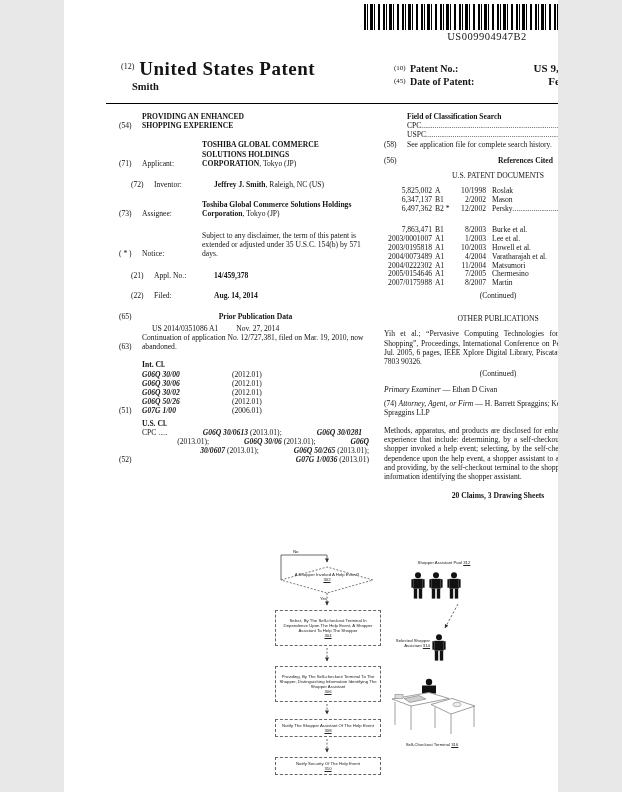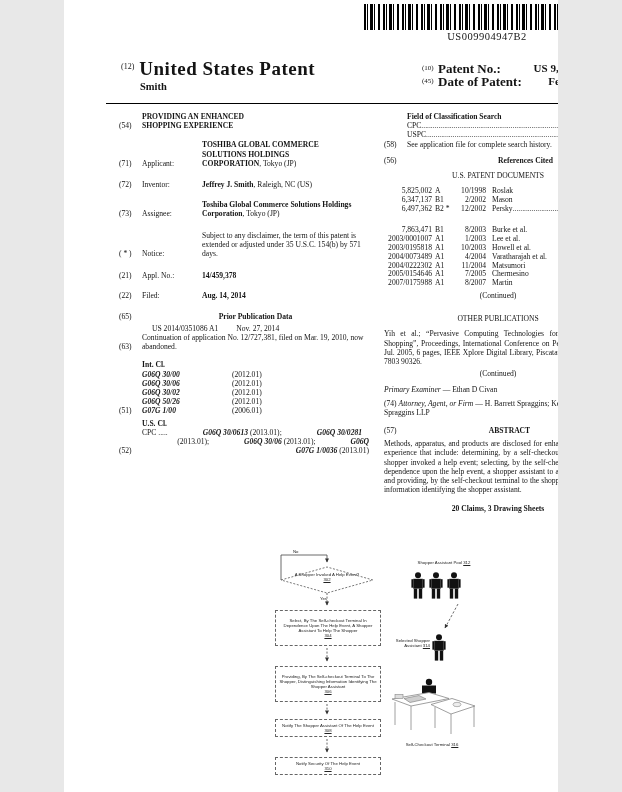--- a/index.html
+++ b/index.html
@@ -8,25 +8,25 @@
   
   .barcode{position:absolute;left:300px;top:4px;width:246px;height:26px;
     background-image:
       repeating-linear-gradient(90deg,#000 0 2px,#fff 2px 3px,#000 3px 4px,#fff 4px 6px,#000 6px 9px,#fff 9px 10px,#000 10px 11px,#fff 11px 14px,#000 14px 16px,#fff 16px 19px);}
   .barcode-num{position:absolute;left:300px;top:31px;width:246px;text-align:center;
     font-size:10.5px;letter-spacing:.5px;}
   
   .hdr-left{position:absolute;left:57px;top:58px;}
   .paren12{font-size:8px;vertical-align:6px;margin-right:5px;}
   .hdr-title{font-size:19px;font-weight:700;letter-spacing:.5px;}
-  .hdr-inventor{font-weight:700;font-size:10.5px;margin-left:19px;margin-top:1px;}
+  .hdr-inventor{font-weight:700;font-size:10.5px;margin-left:11px;margin-top:1px;}
   .hdr-right{position:absolute;left:330px;top:62px;width:216px;}
-  .hdr-row{display:flex;align-items:flex-end;line-height:13px;margin-left:28px;}
+  .hdr-row{display:flex;align-items:flex-end;line-height:13px;}
   .hdr-row .sm{font-size:7px;width:16px;flex:none;}
-  .hdr-row .lab{font-size:13px;font-weight:700;flex:none;}
+  .hdr-row .lab{font-size:10px;font-weight:700;flex:none;}
   .hdr-row .spacer{flex:1;}
   .hdr-row .hval{font-size:11px;font-weight:700;}
   .rule{position:absolute;left:42px;top:103px;width:505px;border-top:1.6px solid #000;}
   
   .col-left{position:absolute;left:55px;top:112px;width:250px;font-size:7.6px;line-height:9.2px;}
   .col-right{position:absolute;left:320px;top:112px;width:228px;font-size:7.6px;line-height:9.2px;}
   .row{display:flex;align-items:flex-end;}
   .num{flex:none;width:23px;}
   .lbl{flex:none;width:60px;}
   .val{flex:1;}
@@ -69,21 +69,21 @@
     display:flex;flex-direction:column;justify-content:center;background:#fff;}
   .dtext{position:absolute;left:219px;top:24px;width:88px;text-align:center;
     font-size:4.3px;line-height:5.1px;}
   .person{position:absolute;width:14px;height:27px;}
   .pool-label{position:absolute;left:334px;top:12px;width:92px;text-align:center;font-size:4.3px;}
   .sel-label{position:absolute;left:322px;top:90px;width:44px;text-align:right;
     font-size:4.3px;line-height:5.4px;}
   .term-svg{position:absolute;left:325px;top:128px;}
   .term-label{position:absolute;left:318px;top:194px;width:100px;text-align:center;font-size:4.3px;}
   .mb4{margin-bottom:4px;}.mb6{margin-bottom:6px;gap:32px;}.mb7{margin-bottom:7px;}
-  .mb9{margin-bottom:9px;}.mb10{margin-bottom:10px;}.mb11{margin-bottom:11px;}
+  .mb9{margin-bottom:9px;}.mb10{margin-bottom:10px;}.mb11{margin-bottom:11px;margin-left:12px;}
   .mb12{margin-bottom:12px;}.mb13{margin-bottom:13px;}.mb14{margin-bottom:14px;}
   .mt3{margin-top:3px;}.mt10{margin-top:10px;}.mt30{margin-top:30px;}
 </style>
 </head>
 <body>
 
 <div class="page">
 
   <div class="barcode"></div>
   <div class="barcode-num">US009904947B2</div>
@@ -198,20 +198,21 @@
           </div>
       </div>
     </div>
 
     <div class="row mt3">
       <span class="num">(52)</span>
       <div class="val">
         <div class="b">U.S. Cl.</div>
         <div class="cpcl"><span>CPC ..... </span><span class="bi">G06Q 30/0613</span><span> (2013.01); </span><span class="bi">G06Q 30/0281</span></div>
         <div class="cpcl ral"><span>(2013.01); </span><span class="bi">G06Q 30/06</span><span> (2013.01); </span><span class="bi">G06Q</span></div>
+        <div class="cpcl ral"><span class="bi">30/0607</span><span> (2013.01); </span><span class="bi">G06Q 50/265</span><span> (2013.01);</span></div>
         <div class="cpcl ral"><span class="bi">G07G 1/0036</span><span> (2013.01)</span></div>
       </div>
     </div>
 
   </div>
 
   <div class="col-right">
 
     <div class="row">
       <span class="num">(58)</span>
@@ -324,24 +325,20 @@
 
     <div class="ctr mt3 mb14">(Continued)</div>
 
     <div class="ctr mb6">OTHER PUBLICATIONS</div>
     <div class="just">Yih et al.; “Pervasive Computing Technologies for Retail In-Store Shopping”, Proceedings, International Conference on Pervasive Services, Jul. 2005, 6 pages, IEEE Xplore Digital Library, Piscataway, NJ, ISBN: 0 7803 90326.</div>
     <div class="ctr mt3 mb7">(Continued)</div>
 
     <div class="mb4"><span class="i">Primary Examiner</span><span> — Ethan D Civan</span></div>
     <div class="mb9"><span>(74) </span><span class="i">Attorney, Agent, or Firm</span><span> — H. Barrett Spraggins; Kennedy Lenart Spraggins LLP</span></div>
 
-    <div class="row mb4">
-      <span class="num">(57)</span>
-      <span class="val b ctr">ABSTRACT</span>
-    </div>
     <div class="just">Methods, apparatus, and products are disclosed for enhancing a shopping experience that include: determining, by a self-checkout terminal, that a shopper invoked a help event; selecting, by the self-checkout terminal in dependence upon the help event, a shopper assistant to assist the shopper; and providing, by the self-checkout terminal to the shopper, distinguishing information identifying the shopper assistant.</div>
 
     <div class="ctr b mt10">20 Claims, 3 Drawing Sheets</div>
 
   </div>
 
   <div class="figure">
 
     <svg class="connectors" width="622" height="244" viewBox="0 0 622 244">
       <defs>

